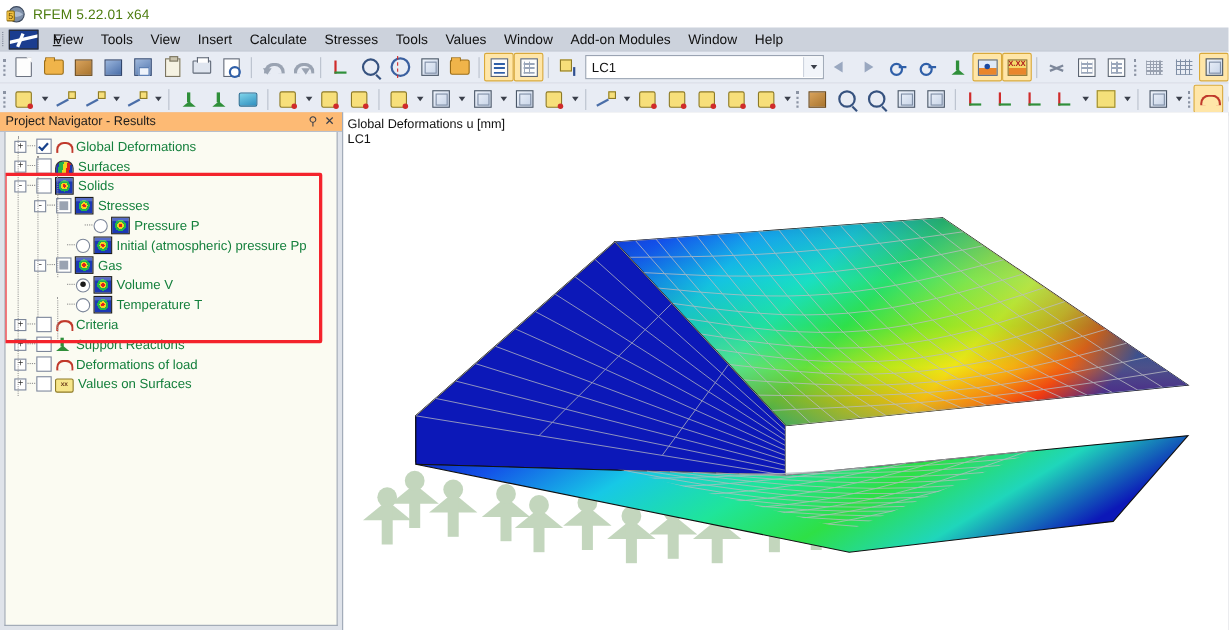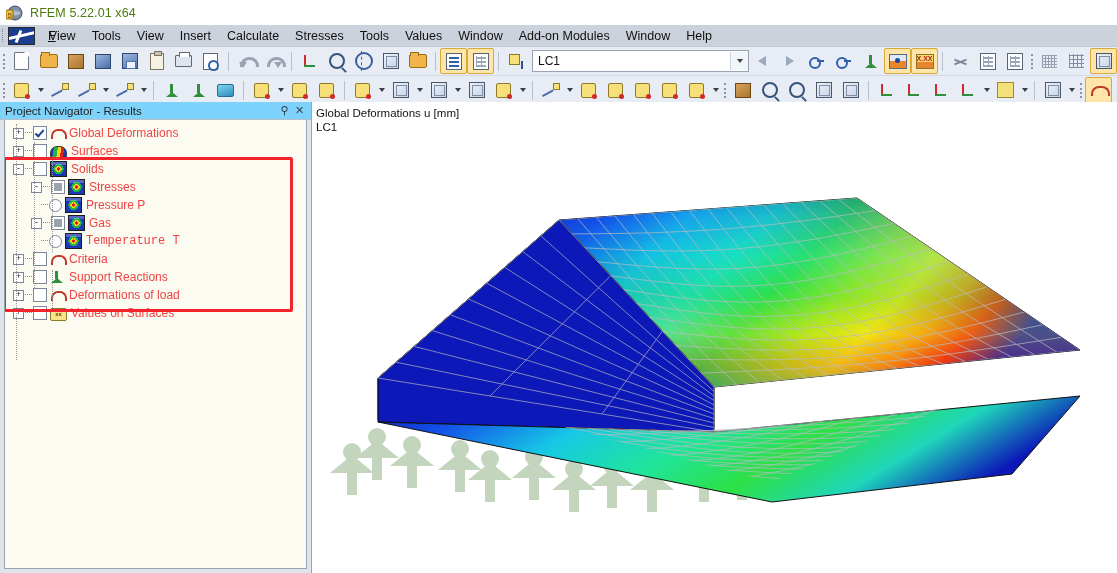--- a/index.html
+++ b/index.html
@@ -157,32 +157,32 @@
     content:"";border-left:3.5px solid transparent;border-right:3.5px solid transparent;
     border-top:4px solid #3a3f4a;
   }
 
   
   .workspace{position:absolute;left:0;top:102px;right:0;bottom:0;display:flex;background:#aeb4c0;}
 
   
   .navpanel{width:311px;background:#dfe3ea;display:flex;flex-direction:column;position:relative;}
   .nav-header{
-    height:17px;background:#7dd3fc;display:flex;align-items:center;
+    height:17px;background:#fdba74;display:flex;align-items:center;
     padding:0 4px 0 5px;border-bottom:1px solid #b8bfcb;
   }
   .nav-header .cap{flex:1;font-size:11.5px;color:#1c1c1c;}
   .nav-header .hbtn{width:15px;height:15px;display:flex;align-items:center;justify-content:center;font-size:11px;color:#3a3f4a;}
   .nav-body{
     flex:1;background:#fbfbf2;border:1px solid #9aa3b2;border-top:none;
     margin:0 4px 4px 4px;position:relative;overflow:hidden;
   }
   .tree{position:relative;padding:4px 0 0 0;}
   .trow{height:18px;display:flex;align-items:center;position:relative;white-space:nowrap;}
-  .trow .lbl{font-size:12px;color:#ef4444;margin-left:4px;}
+  .trow .lbl{font-size:12px;color:#15803d;margin-left:4px;}
   .exp{
     width:9px;height:9px;border:1px solid #7d879a;background:#fff;
     display:flex;align-items:center;justify-content:center;flex:0 0 auto;
     font-size:9px;line-height:8px;color:#333;font-family:"Liberation Mono",monospace;
   }
   .dotline{width:7px;border-top:1px dotted #8a8a8a;height:1px;flex:0 0 auto;margin:0 1px;}
   .vdots{position:absolute;border-left:1px dotted #9a9a9a;}
   .cbox{width:12px;height:12px;border:1px solid #7d879a;background:#fff;flex:0 0 auto;position:relative;}
   .cbox.checked:after{
     content:"";position:absolute;left:3px;top:1px;width:3px;height:7px;
@@ -522,35 +522,49 @@
               <span class="ticon solid"></span>
               <span class="lbl">Solids</span>
             </div>
             <div class="trow" style="padding-left: 26px;">
               <span class="exp">-</span>
               <span class="dotline"></span>
               <span class="cbox partial"></span>
               <span class="ticon solid"></span>
               <span class="lbl">Stresses</span>
             </div>
-            <div class="trow" style="padding-left: 24px;">
+            <div class="trow" style="padding-left: 60px;">
               <span style="width: 11px; flex: 0 0 auto;"></span>
               <span class="dotline"></span>
               <span class="radio"></span>
               <span class="ticon solid"></span>
               <span class="lbl">Pressure P</span>
             </div>
+            <div class="trow" style="padding-left: 44px;">
+              <span style="width: 11px; flex: 0 0 auto;"></span>
+              <span class="dotline"></span>
+              <span class="radio"></span>
+              <span class="ticon solid"></span>
+              <span class="lbl">Initial (atmospheric) pressure Pp</span>
+            </div>
             <div class="trow" style="padding-left: 26px;">
               <span class="exp">-</span>
               <span class="dotline"></span>
               <span class="cbox partial"></span>
               <span class="ticon solid"></span>
               <span class="lbl">Gas</span>
             </div>
-            <div class="trow" style="padding-left: 24px; font-family: Liberation Mono, monospace;">
+            <div class="trow" style="padding-left: 44px;">
+              <span style="width: 11px; flex: 0 0 auto;"></span>
+              <span class="dotline"></span>
+              <span class="radio on"></span>
+              <span class="ticon solid"></span>
+              <span class="lbl">Volume V</span>
+            </div>
+            <div class="trow" style="padding-left: 44px;">
               <span style="width: 11px; flex: 0 0 auto;"></span>
               <span class="dotline"></span>
               <span class="radio"></span>
               <span class="ticon solid"></span>
               <span class="lbl">Temperature T</span>
             </div>
             <div class="trow" style="padding-left: 8px;">
               <span class="exp">+</span>
               <span class="dotline"></span>
               <span class="cbox"></span>

